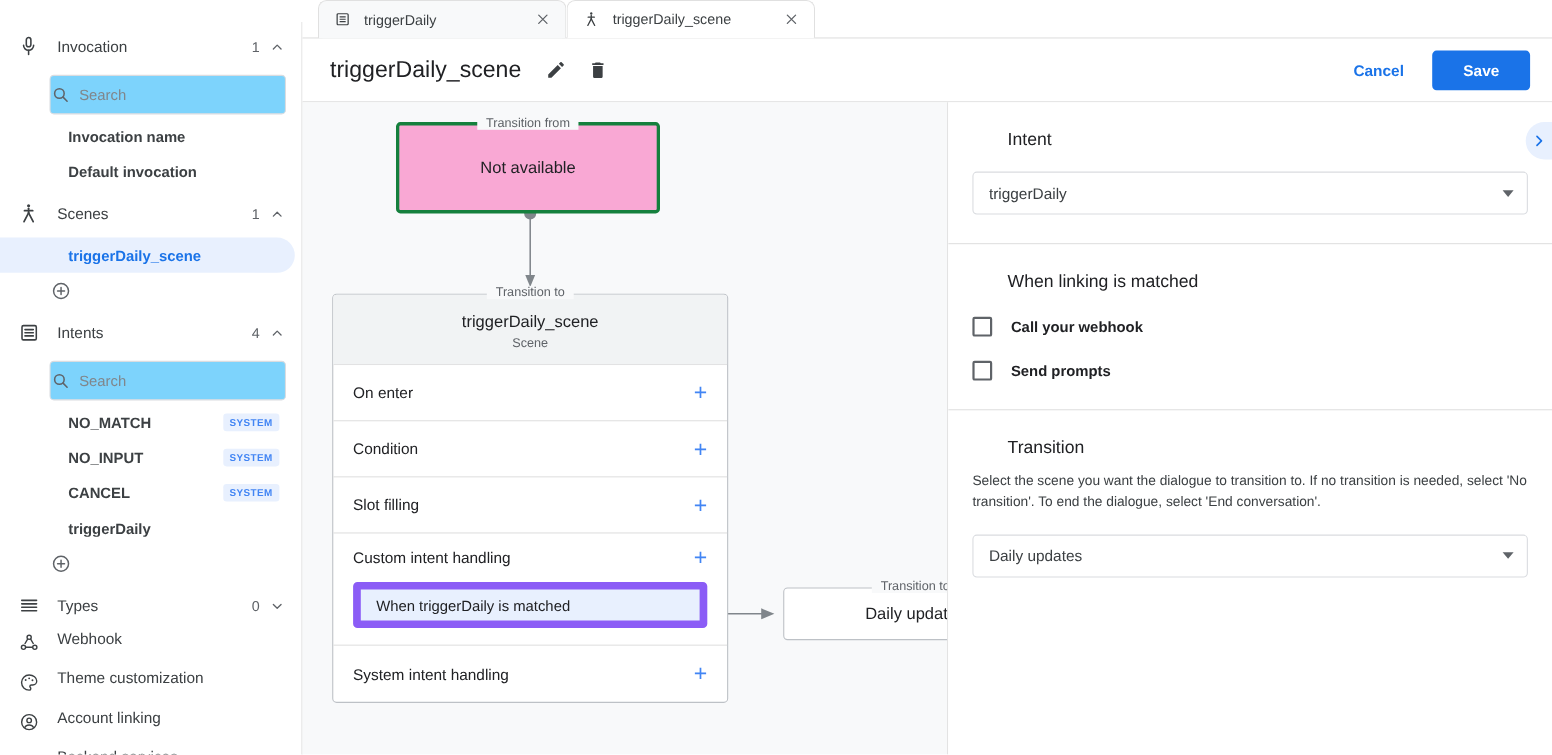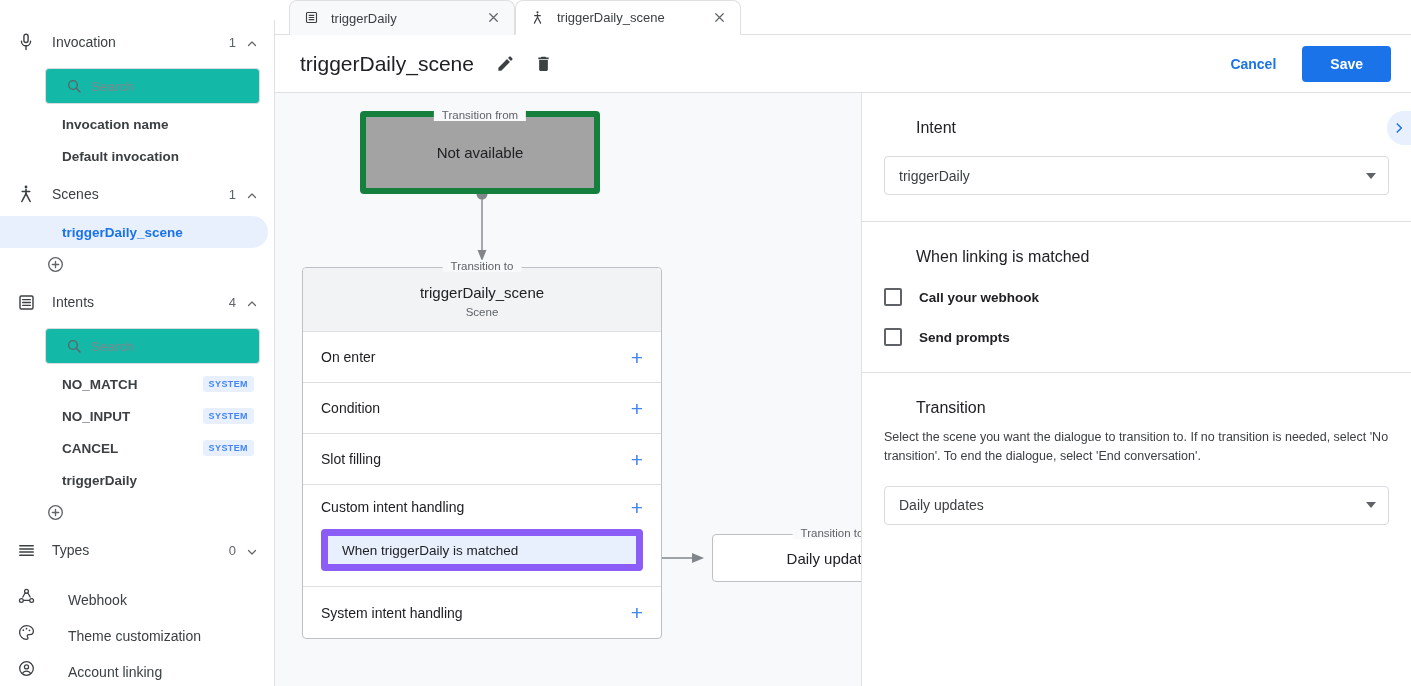--- a/index.html
+++ b/index.html
@@ -25,21 +25,21 @@
     display:flex; align-items:center; justify-content:center; color:#3c4043;
   }
   .nav-icon svg{ display:block; }
   .nav-label{ font-size:14px; color:#3c4043; flex:1; }
   .nav-count{ font-size:13px; color:#5f6368; margin-right:10px; }
   .caret{ width:12px; height:12px; color:#5f6368; }
 
   .search-wrap{ padding:4px 14px 4px 45px; }
   .search-box{
     height:36px; border:1px solid #dadce0; border-radius:4px;
-    display:flex; align-items:center; padding:0 20px; background:#14b8a6;
+    display:flex; align-items:center; padding:0 1px; background:#7dd3fc;
   }
   .search-box svg{ color:#5f6368; margin-right:9px; flex:0 0 16px;}
   .search-box input{
     border:0; outline:0; font-size:13.5px; color:#3c4043;
     font-family:"Liberation Sans", sans-serif; width:100%; background:transparent;
   }
   .search-box input::placeholder{ color:#80868b; }
 
   .nav-item{
     height:32px; display:flex; align-items:center;
@@ -50,22 +50,22 @@
   .nav-item.selected{ background:#e8f0fe; color:#1a73e8; }
   .nav-item .txt{ flex:1; white-space:nowrap; overflow:hidden; }
   .badge{
     background:#e8f0fe; color:#4285f4; font-size:9px; font-weight:bold;
     letter-spacing:.4px; padding:3px 6px; border-radius:3px;
   }
   .add-row{ height:32px; display:flex; align-items:center; padding-left:46px; cursor:pointer;}
   .add-row svg{ color:#5f6368; }
 
   .nav-simple{
-    height:36px; display:flex; align-items:flex-end;
-    padding:0 16px 0 14px; font-size:14px; color:#3c4043; cursor:pointer;gap:16px;
+    height:36px; display:flex; align-items:flex-start;
+    padding:0 16px 0 14px; font-size:14px; color:#3c4043; cursor:pointer;
   }
 
   
   .main{ flex:1; display:flex; flex-direction:column; height:686px; min-width:0; position:relative; }
 
   .tabbar{
     height:35px; background:#fff; display:flex; align-items:flex-end;
     padding-left:14px; position:relative;
   }
   .tabbar:after{
@@ -101,21 +101,21 @@
   }
 
   .body{ flex:1; display:flex; min-height:0; }
 
   
   .canvas{
     width:587px; flex:0 0 587px; background:#f8f9fa;
     border-right:1px solid #e0e0e0; position:relative; overflow:hidden;
   }
   .fieldset{
-    position:absolute; border:6px solid #15803d; border-radius:4px; background:#a3a3a3;
+    position:absolute; border:3px solid #15803d; border-radius:4px; background:#f9a8d4;
   }
   .fieldset > .legend{
     position:absolute; top:-8px; left:50%; transform:translateX(-50%);
     background:#f8f9fa; padding:0 8px; font-size:11.5px; color:#5f6368; white-space:nowrap;
   }
   .node-from{ left:85px; top:18px; width:240px; height:83px; }
   .node-from .centered{
     height:100%; display:flex; align-items:center; justify-content:center;
     font-size:15px; color:#202124;
   }

